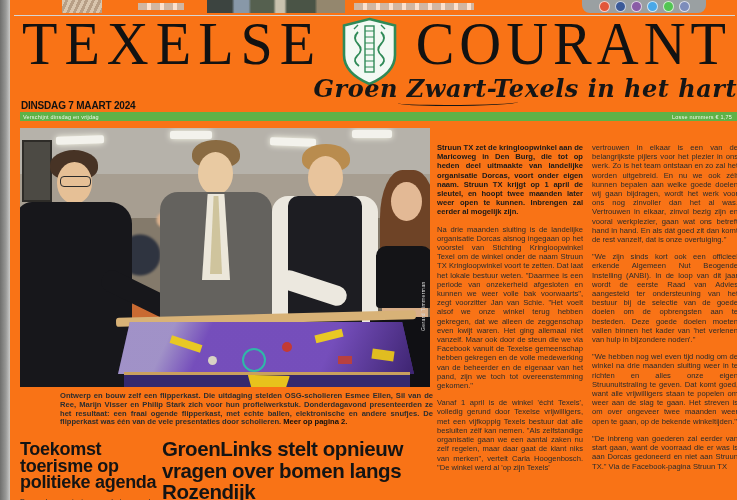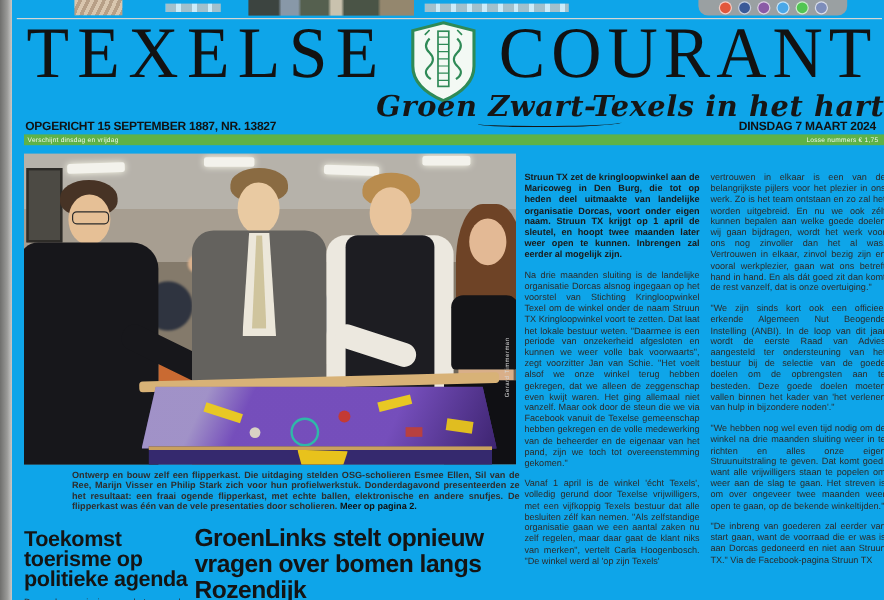--- a/index.html
+++ b/index.html
@@ -1,18 +1,18 @@
 <!DOCTYPE html>
 <html><head>
 <meta charset="utf-8">
 <style>
   html,body{margin:0;padding:0;width:737px;height:500px;overflow:hidden;
     background:linear-gradient(90deg,#6f6f6d 0,#9a9a98 6px,#c9c9c7 10px);
     font-family:"Liberation Sans",sans-serif;}
-  #paper{position:absolute;left:10px;top:0;width:727px;height:500px;background:#0ea5e9;overflow:hidden;}
+  #paper{position:absolute;left:10px;top:0;width:727px;height:500px;background:#f97316;overflow:hidden;}
   
   .thumb{position:absolute;top:0;height:13px;overflow:hidden;}
   #thumb1{left:18px;width:100px;background:linear-gradient(100deg,#7fa08e 0 30%,#c9b9a4 32% 36%,#b9a894 38% 42%,#cbbb a6 44%,#8fae9a 60%,#6f8f7e 100%);}
   #thumb1 .stripes{position:absolute;left:34px;top:0;width:40px;height:13px;
      background:repeating-linear-gradient(115deg,#d9c6ae 0 3px,#b79f86 3px 6px);}
   #thumb2{left:197px;width:138px;background:linear-gradient(90deg,#3c4440 0 18%,#8898a8 20% 30%,#55604f 32% 48%,#c9c2ae 50% 56%,#4a5446 58% 78%,#94876e 80% 100%);}
   .smudge{position:absolute;top:3px;height:7px;background:
      repeating-linear-gradient(90deg,#c7c7c5 0 9px,#fdfdfc 9px 13px);opacity:.8;}
   #smudge1{left:128px;width:46px;}
   #smudge2{left:344px;width:120px;}
@@ -90,21 +90,20 @@
     <path d="M28.5 2 L54 8.5 V38 Q54 56 28.5 67 Q3 56 3 38 V8.5 Z" fill="#f3f9f4" stroke="#2f8a57" stroke-width="2.6"></path>
     <rect x="24" y="9" width="9" height="46" fill="none" stroke="#2f8a57" stroke-width="1.4"></rect>
     <path d="M24 14 h9 M24 20 h9 M24 26 h9 M24 32 h9 M24 38 h9 M24 44 h9 M24 50 h9" stroke="#2f8a57" stroke-width="1"></path>
     <path d="M17 15 q-6 6 0 12 q6 6 -1 12 q-5 5 2 10" fill="none" stroke="#2f8a57" stroke-width="1.8"></path>
     <path d="M40 15 q6 6 0 12 q-6 6 1 12 q5 5 -2 10" fill="none" stroke="#2f8a57" stroke-width="1.8"></path>
     <path d="M13 12 l4 -4 M44 12 l-4 -4" stroke="#2f8a57" stroke-width="1.4"></path>
   </svg>
   <div id="tagline">Groen Zwart-Texels in het hart</div>
   <div id="tagline-swash"></div>
   <div id="inforow">
-    <span>OPGERICHT 15 SEPTEMBER 1887, NR.  13827</span>
     <span>DINSDAG 7 MAART 2024</span>
   </div>
   <div id="greenbar" style="background-color: rgb(94, 178, 71);">
     <span>Verschijnt dinsdag en vrijdag</span>
     <span>Losse nummers € 1,75</span>
   </div>
 
   <div id="photo">
 
     <div class="pabs light" style="left:36px;top:8px;width:48px;height:8px;transform:rotate(-2deg);"></div>

